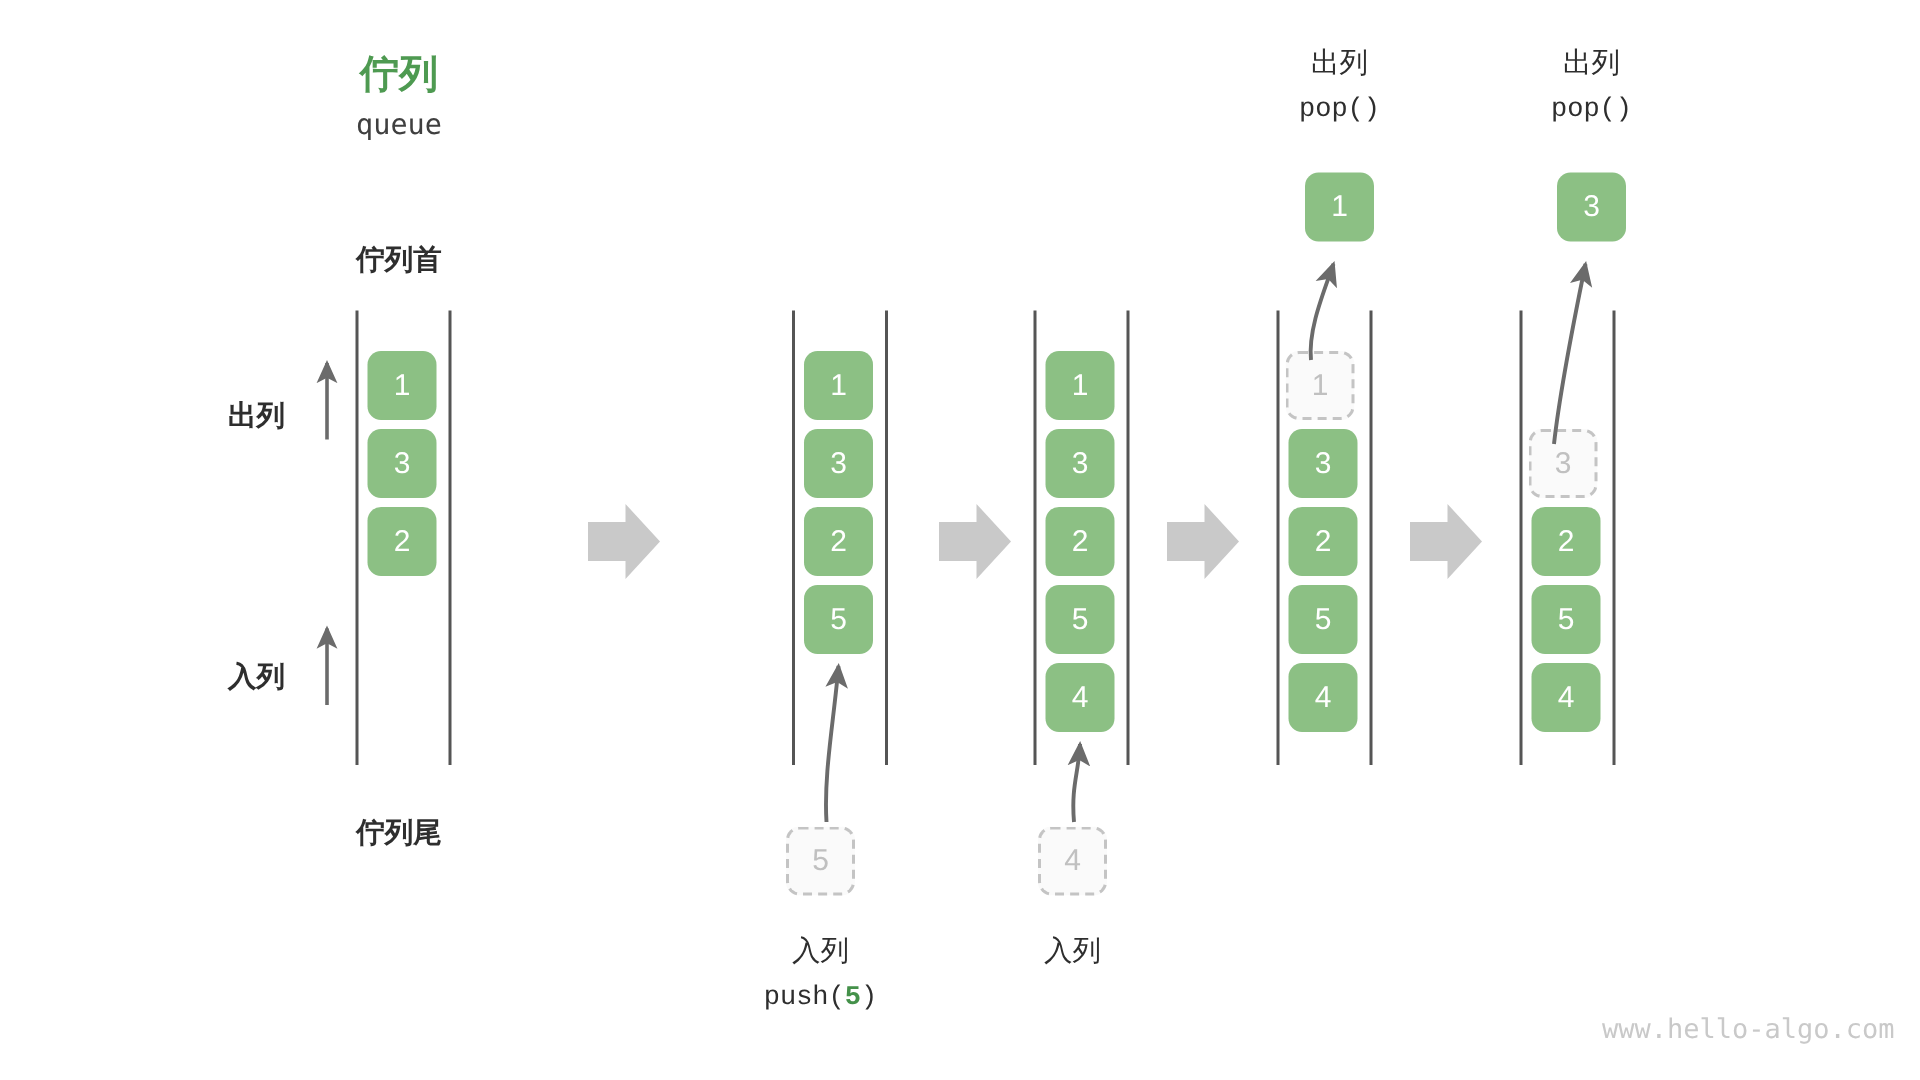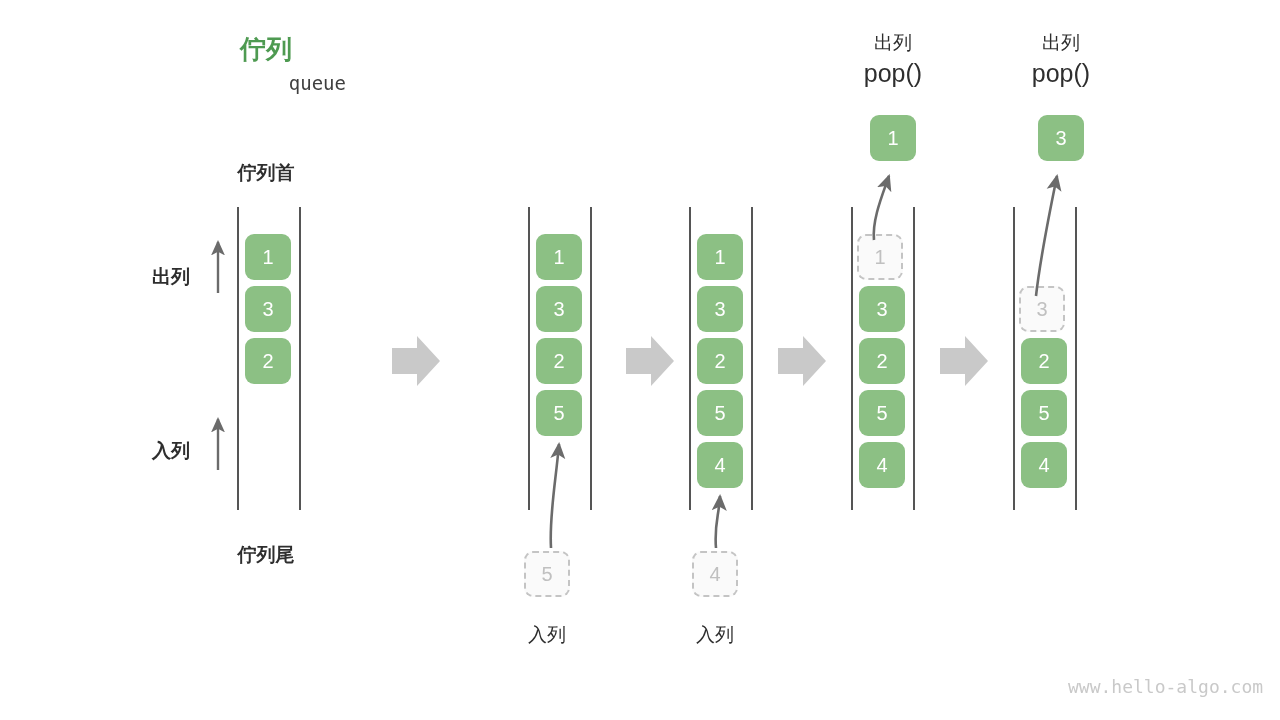--- a/index.html
+++ b/index.html
@@ -27,21 +27,21 @@
     font-size: 26px;
     font-weight: bold;
     color: #4e9a51;
     text-align: center;
     white-space: nowrap;
   }
   .title-en {
     font-family: "DejaVu Sans Mono", "Liberation Mono", monospace;
     font-size: 19px;
     color: #3f3f3f;
-    text-align: right;
+    text-align: center;
     white-space: nowrap;
   }
 
   
   .edge-label {
     font-size: 19px;
     font-weight: bold;
     color: #2e2e2e;
     text-align: center;
     white-space: nowrap;
@@ -59,22 +59,22 @@
     text-align: center;
     white-space: nowrap;
   }
   .op-caption .op-cn {
     font-size: 19px;
     color: #2e2e2e;
     display: block;
     line-height: 30px;
   }
   .op-caption .op-code {
-    font-family: Liberation Sans, sans-serif;
-    font-size: 25px;
+    font-family: Liberation Mono, monospace;
+    font-size: 18px;
     color: #2e2e2e;
     display: block;
     line-height: 30px;
   }
   .op-caption .op-arg { color: #44914a; font-weight: bold; }
 
   
   .rail {
     background: #555555;
     width: 2px;
@@ -137,20 +137,21 @@
 
   <div class="abs rail" style="left:528px; top:207px; height:303px;"></div>
   <div class="abs rail" style="left:590px; top:207px; height:303px;"></div>
   <div class="abs cell" style="left:536px; top:234px;">1</div>
   <div class="abs cell" style="left:536px; top:286px;">3</div>
   <div class="abs cell" style="left:536px; top:338px;">2</div>
   <div class="abs cell" style="left:536px; top:390px;">5</div>
   <div class="abs cell ghost" style="left:524px; top:551px;">5</div>
   <div class="abs op-caption" style="left:452px; top:620px; width:190px;">
     <span class="op-cn">入列</span>
+    <span class="op-code"><span>push(</span><span class="op-arg">5</span><span>)</span></span>
   </div>
 
   <div class="abs rail" style="left:689px; top:207px; height:303px;"></div>
   <div class="abs rail" style="left:751px; top:207px; height:303px;"></div>
   <div class="abs cell" style="left:697px; top:234px;">1</div>
   <div class="abs cell" style="left:697px; top:286px;">3</div>
   <div class="abs cell" style="left:697px; top:338px;">2</div>
   <div class="abs cell" style="left:697px; top:390px;">5</div>
   <div class="abs cell" style="left:697px; top:442px;">4</div>
   <div class="abs cell ghost" style="left:692px; top:551px;">4</div>

